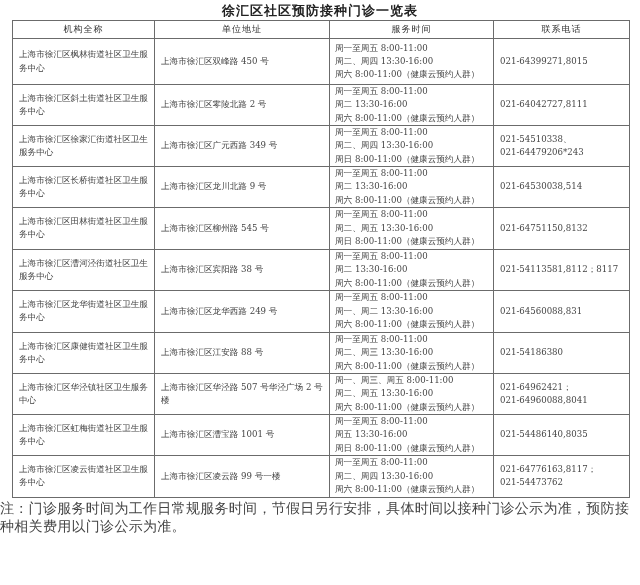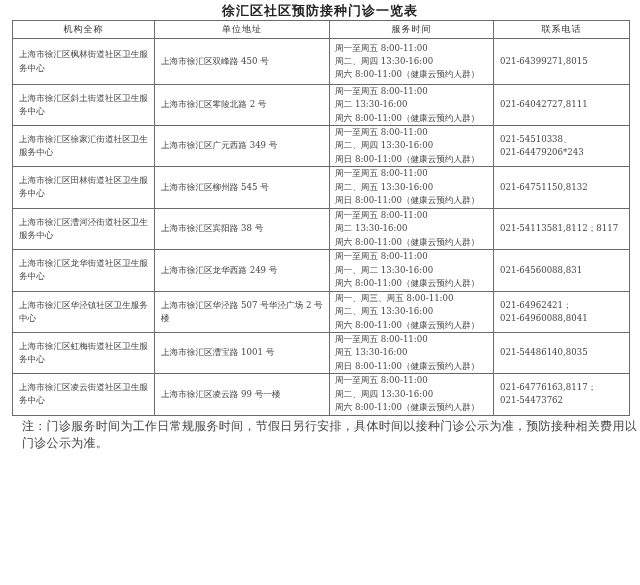--- a/index.html
+++ b/index.html
@@ -4,21 +4,21 @@
 <style>
   html, body { margin: 0; padding: 0; background: #ffffff; }
   body { width: 640px; height: 585px; overflow: hidden; font-family: "DejaVu Serif", "Liberation Serif", serif; color: #3a3a3a; }
   .title { text-align: center; font-size: 13px; font-weight: bold; color: #222; height: 20px; line-height: 22px; letter-spacing: 1px; }
   table { border-collapse: collapse; margin-left: 12px; width: 617px; table-layout: fixed; }
   th, td { border: 1px solid #6b6b6b; font-size: 8.6px; line-height: 13.3px; padding: 0 6px; vertical-align: middle; font-weight: normal; }
   th { height: 17px; text-align: center; color: #333; font-size: 9px; letter-spacing: 1px; }
   td { color: #444; }
   td.hours { padding-left: 5px; white-space: nowrap; }
   td.hours div { height: 13.3px; }
-  .note { margin-left: 22px; font-size: 12px; color: #444; margin-top: 2px; letter-spacing: 0.3px; }
+  .note { margin-left: 0; font-size: 14px; color: #444; margin-top: 2px; letter-spacing: 0.3px; }
 </style>
 </head>
 <body>
 
 <div class="title">徐汇区社区预防接种门诊一览表</div>
 
 <table>
   <colgroup>
     <col style="width:142px">
     <col style="width:175px">
@@ -64,20 +64,32 @@
         <td class="hours">
           <div>周一至周五 8:00-11:00</div>
           <div>周二、周四 13:30-16:00</div>
           <div>周日 8:00-11:00（健康云预约人群）</div>
         </td>
         <td>
           <div>021-54510338、</div>
           <div>021-64479206*243</div>
         </td>
       </tr>
+      <tr style="height: 41px;">
+        <td>上海市徐汇区长桥街道社区卫生服务中心</td>
+        <td>上海市徐汇区龙川北路 9 号</td>
+        <td class="hours">
+          <div>周一至周五 8:00-11:00</div>
+          <div>周二 13:30-16:00</div>
+          <div>周六 8:00-11:00（健康云预约人群）</div>
+        </td>
+        <td>
+          <div>021-64530038,514</div>
+        </td>
+      </tr>
       <tr style="height: 42px;">
         <td>上海市徐汇区田林街道社区卫生服务中心</td>
         <td>上海市徐汇区柳州路 545 号</td>
         <td class="hours">
           <div>周一至周五 8:00-11:00</div>
           <div>周二、周五 13:30-16:00</div>
           <div>周日 8:00-11:00（健康云预约人群）</div>
         </td>
         <td>
           <div>021-64751150,8132</div>
@@ -98,20 +110,32 @@
       <tr style="height: 42px;">
         <td>上海市徐汇区龙华街道社区卫生服务中心</td>
         <td>上海市徐汇区龙华西路 249 号</td>
         <td class="hours">
           <div>周一至周五 8:00-11:00</div>
           <div>周一、周二 13:30-16:00</div>
           <div>周六 8:00-11:00（健康云预约人群）</div>
         </td>
         <td>
           <div>021-64560088,831</div>
+        </td>
+      </tr>
+      <tr style="height: 41px;">
+        <td>上海市徐汇区康健街道社区卫生服务中心</td>
+        <td>上海市徐汇区江安路 88 号</td>
+        <td class="hours">
+          <div>周一至周五 8:00-11:00</div>
+          <div>周二、周三 13:30-16:00</div>
+          <div>周六 8:00-11:00（健康云预约人群）</div>
+        </td>
+        <td>
+          <div>021-54186380</div>
         </td>
       </tr>
       <tr style="height: 41px;">
         <td>上海市徐汇区华泾镇社区卫生服务中心</td>
         <td>上海市徐汇区华泾路 507 号华泾广场 2 号楼</td>
         <td class="hours">
           <div>周一、周三、周五 8:00-11:00</div>
           <div>周二、周五 13:30-16:00</div>
           <div>周六 8:00-11:00（健康云预约人群）</div>
         </td>

